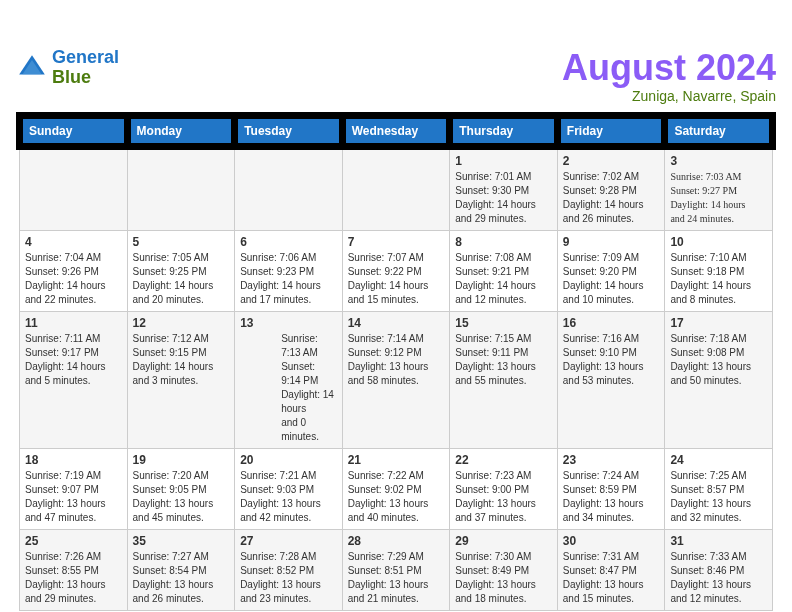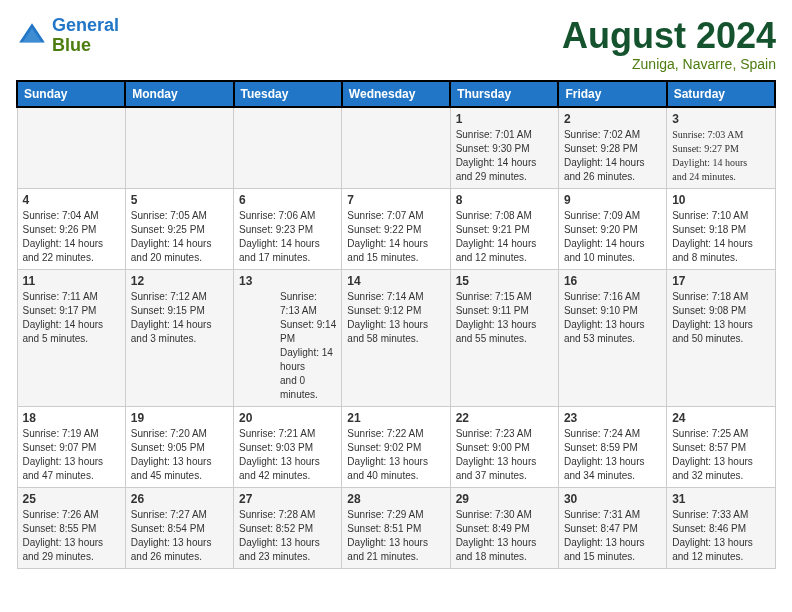--- a/index.html
+++ b/index.html
@@ -8,20 +8,21 @@
       background: #fff;
       width: 792px;
       min-height: 612px;
       padding: 16px;
     }
     .header {
       display: flex;
       justify-content: space-between;
       align-items: flex-start;
       margin-bottom: 8px;
+      margin-top: 32px;
     }
     .logo {
       display: flex;
       align-items: center;
       gap: 4px;
     }
     .logo-text {
       font-size: 18px;
       font-weight: bold;
       color: #333;
@@ -31,39 +32,39 @@
     .logo-icon {
       width: 32px;
       height: 32px;
     }
     .title-block {
       text-align: right;
     }
     .month-title {
       font-size: 36px;
       font-weight: bold;
-      color: #14532d;
+      color: #8b5cf6;
       line-height: 1.1;
     }
     .location {
       font-size: 14px;
       color: #4d7c0f;
     }
     table {
       width: 100%;
       border-collapse: collapse;
       font-size: 11px;
     }
     thead tr th {
       background-color: #2176c7;
       color: #fff;
       text-align: left;
       padding: 5px 6px;
       font-size: 12px;
-      border: 2px solid #000000;
+      border: 7px solid #000000;
     }
     tbody tr td {
       border: 1px solid #ccc;
       vertical-align: top;
       padding: 4px 5px;
       width: calc(100% / 7);
       min-height: 80px;
       height: 80px;
     }
     tbody tr:nth-child(odd) td {
@@ -303,21 +304,21 @@
       </tr>
       <tr>
         <td>
           <span class="day-number">25</span>
           <div class="day-info" style="white-space: pre-line;">Sunrise: 7:26 AM
 Sunset: 8:55 PM
 Daylight: 13 hours
 and 29 minutes.</div>
         </td>
         <td>
-          <span class="day-number">26</span>
+          <span class="day-number">35</span>
           <div class="day-info" style="white-space: pre-line;">Sunrise: 7:27 AM
 Sunset: 8:54 PM
 Daylight: 13 hours
 and 26 minutes.</div>
         </td>
         <td>
           <span class="day-number">27</span>
           <div class="day-info" style="white-space: pre-line;">Sunrise: 7:28 AM
 Sunset: 8:52 PM
 Daylight: 13 hours

